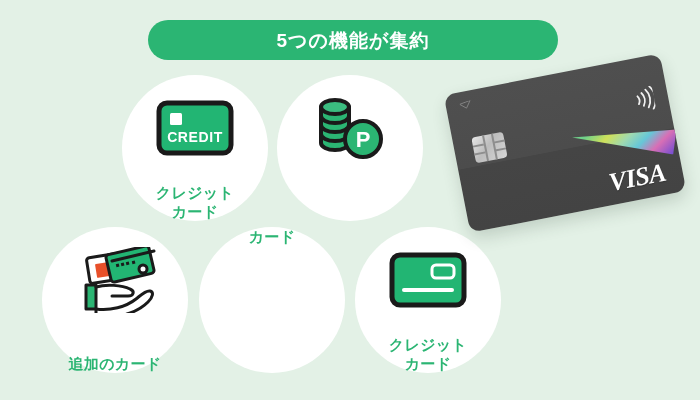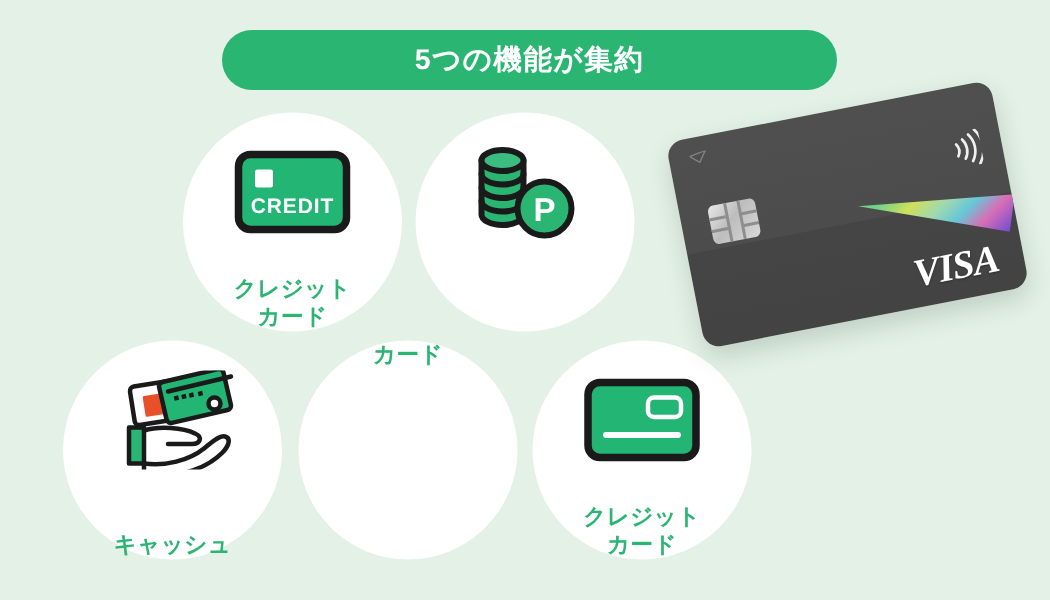--- a/index.html
+++ b/index.html
@@ -205,21 +205,21 @@
         </g>
         <g stroke="none" fill="#1a1a1a">
           <rect x="44" y="17" width="3" height="3" transform="rotate(-13 45 18)"></rect>
           <rect x="49" y="16" width="3" height="3" transform="rotate(-13 50 17)"></rect>
           <rect x="54" y="15" width="3" height="3" transform="rotate(-13 55 16)"></rect>
           <rect x="60" y="14" width="3" height="3" transform="rotate(-13 61 15)"></rect>
         </g>
       </svg>
     </div>
     <div class="caption">
-      <span class="ln">キャッシュ</span>
+      <span class="ln">追加のカード</span>
     </div>
   </div>
 
   <div class="circle" id="c-debit">
     <div class="caption">
       <span class="ln">カード</span>
     </div>
   </div>
 
   <div class="circle" id="c-cash">

